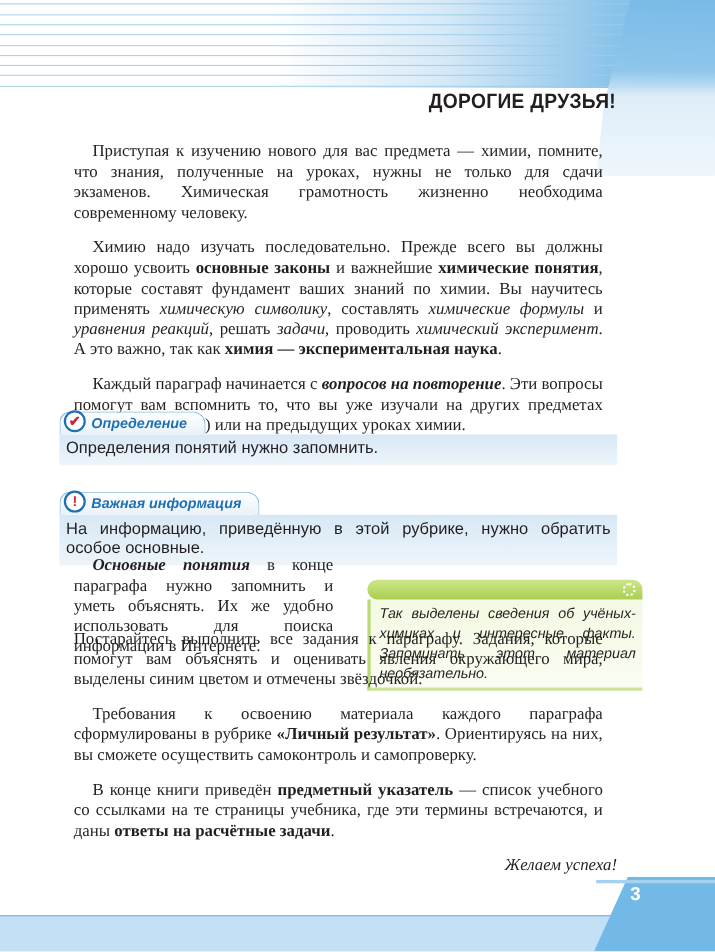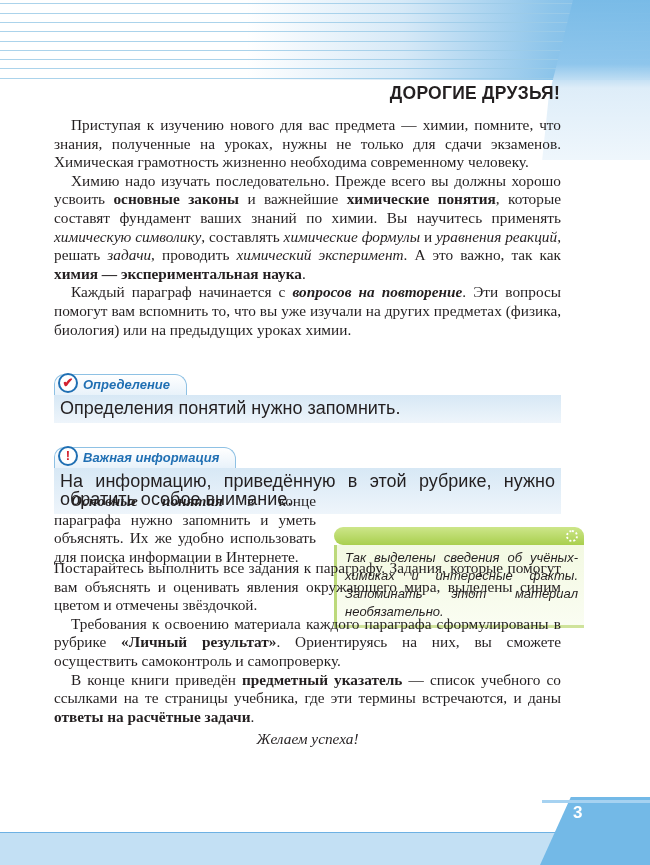--- a/index.html
+++ b/index.html
@@ -7,34 +7,34 @@
          font-family:"Liberation Serif", serif; color:#231f20; }
   .hdr { position:absolute; left:0; top:0; width:650px; height:80px;
          background:linear-gradient(90deg,#ffffff 0%,#ffffff 38%,#d6e9f7 62%,#8cc4ea 85%,#6fb5e6 100%); }
   .hline { position:absolute; left:0; width:650px; height:1px; background:#9ccbe8; opacity:.85; }
   .hdr-slant { position:absolute; top:0; right:0; width:110px; height:160px;
                background:linear-gradient(180deg,#79bbe7 0%,#8fc6ec 40%,#dcecf8 55%,#eef6fc 100%);
                clip-path:polygon(30% 0,100% 0,100% 100%,2% 100%,8% 60%); opacity:.95; }
   .title { position:absolute; right:90px; top:82px; font-family:"Liberation Sans", sans-serif;
            font-weight:bold; font-size:19px; letter-spacing:.3px; color:#231f20; transform:scaleX(.92); transform-origin:right; }
   .body { position:absolute; left:54px; width:507px; font-size:15.3px; line-height:18.6px; text-align:justify; }
-  .p { margin:0; text-indent:17px; }
+  .p { margin:13px; text-indent:17px; }
   .sans-b { font-family:Liberation Serif, serif; font-weight:bold; font-style:italic; }
   b { font-weight:bold; }
   i { font-style:italic; }
   .rub { position:absolute; left:54px; width:507px; }
   .tab { position:relative; display:inline-block; height:20px; padding:0 16px 0 28px;
          border:1px solid #8ec1e4; border-bottom:none; border-radius:10px 12px 0 0;
          background:linear-gradient(180deg,#ffffff,#e8f2fa); font-family:"Liberation Sans", sans-serif;
          font-weight:bold; font-style:italic; font-size:13px; line-height:20px; color:#1f6fb3; }
   .tab .ic { position:absolute; left:3px; top:-2px; width:20px; height:20px; border-radius:50%;
              border:2px solid #1f6fb3; background:#fff; box-sizing:border-box; color:#d3212f;
              font-size:13px; line-height:16px; text-align:center; font-style:normal; }
   .box { background:linear-gradient(180deg,#d7e8f5,#eef5fb); padding:4px 6px 6px 6px;
-         font-family:"Liberation Sans", sans-serif; font-size:18px; line-height:18px; color:#231f20; text-align:justify; }
+         font-family:"Liberation Sans", sans-serif; font-size:15px; line-height:18px; color:#231f20; text-align:justify; }
   .green { position:absolute; left:334px; top:527px; width:250px; }
   .gbar { height:18px; border-radius:9px 9px 0 9px; background:linear-gradient(180deg,#cde68a,#a9cf4e); position:relative; }
   .gdots { position:absolute; right:6px; top:3px; width:12px; height:12px; border-radius:50%;
            border:2px dotted #fff; box-sizing:border-box; }
   .gbox { background:linear-gradient(180deg,#f3f9e2,#fafdf2); border-left:3px solid #bcd97a; border-bottom:3px solid #cfe39b;
           padding:4px 6px 4px 8px; font-family:"Liberation Sans", sans-serif; font-style:italic; font-size:13px; line-height:18px;
           text-align:justify; color:#231f20; }
   .foot-band { position:absolute; left:0; top:832px; width:650px; height:33px; background:#c3e0f4; border-top:1px solid #6db1e3; }
   .foot-slant { position:absolute; right:0; top:797px; width:110px; height:68px;
                 background:#73b9e7; clip-path:polygon(28% 0,100% 0,100% 100%,0 100%); }
@@ -71,38 +71,38 @@
     <span>Определение</span>
   </div>
   <div class="box">Определения понятий нужно запомнить.</div>
 </div>
 
 <div class="rub" style="top:447px">
   <div class="tab">
     <span class="ic" style="font-weight:bold;font-family:'Liberation Sans',sans-serif;">!</span>
     <span>Важная информация</span>
   </div>
-  <div class="box">На информацию, приведённую в этой рубрике, нужно обратить особое внимание.</div>
+  <div class="box">На информацию, приведённую в этой рубрике, нужно обратить особое основные.</div>
 </div>
 
 <div class="body" style="top:492px;width:262px">
   <p class="p"><span class="sans-b">Основные понятия</span><span> в конце параграфа нужно запомнить и уметь объяснять. Их же удобно использовать для поиска информации в Интернете.</span></p>
 </div>
 
 <div class="green">
   <div class="gbar">
       <span class="gdots"></span>
     </div>
   <div class="gbox">Так выделены сведения об учёных-химиках и интересные факты. Запоминать этот материал необязательно.</div>
 </div>
 
 <div class="body" style="top:596px">
   <p class="p" style="padding-right:245px;margin-bottom:-37px;"></p>
   <p class="p" style="text-indent:0;">Постарайтесь выполнить все задания к параграфу. Задания, которые помогут вам объяснять и оценивать явления окружающего мира, выделены синим цветом и отмечены звёздочкой.</p>
   <p class="p"><span>Требования к освоению материала каждого параграфа сформулированы в рубрике </span><b>«Личный результат»</b><span>. Ориентируясь на них, вы сможете осуществить самоконтроль и самопроверку.</span></p>
   <p class="p"><span>В конце книги приведён </span><b>предметный указатель</b><span> — список учебного со ссылками на те страницы учебника, где эти термины встречаются, и даны </span><b>ответы на расчётные задачи</b><span>.</span></p>
-  <p style="margin:4px 0 0 0;text-align:center;font-style:italic;">Желаем успеха!</p>
+  <p style="margin:4px 0 0 0;text-align:right;font-style:italic;">Желаем успеха!</p>
 </div>
 
 <div class="foot-band"></div>
 <div class="foot-slant"></div>
 <div class="foot-slant2"></div>
 <div class="pnum">3</div>
 
 </body></html>

